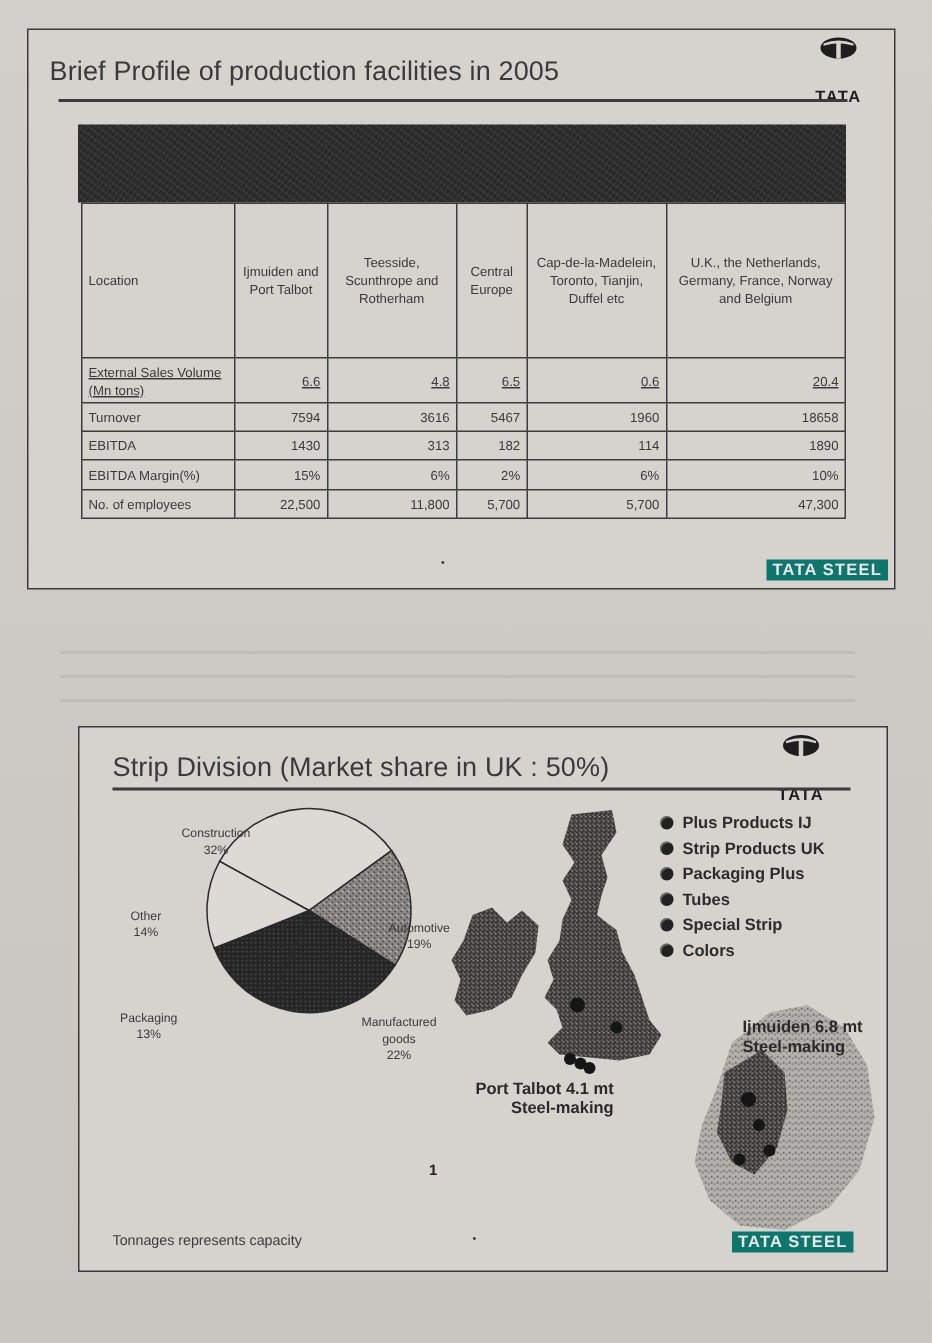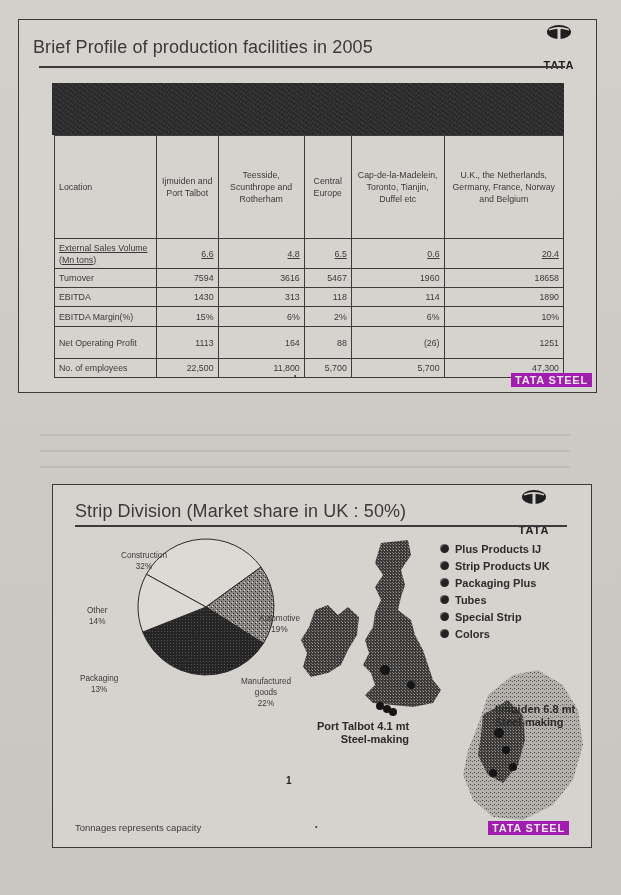--- a/index.html
+++ b/index.html
@@ -23,21 +23,21 @@
       background:
         repeating-linear-gradient(37deg, rgba(255,255,255,.06) 0 1px, transparent 1px 4px),
         repeating-linear-gradient(-53deg, rgba(0,0,0,.2) 0 1px, transparent 1px 3px),
         #2f2f2f; }
     table.profile { position:absolute; left:35px; top:115px; width:510px; border-collapse:collapse; font-size:8.8px; color:#3a3a3a; }
     table.profile td { border:1px solid #3c3c3c; padding:2px 4px; line-height:12px; }
     table.profile td.lbl { text-align:left; width:93px; }
     table.profile td.num { text-align:right; }
     table.profile tr.head td { text-align:center; height:98px; }
     table.profile tr.head td.lbl { text-align:left;margin-left:36px; }
-    .tata-steel { position:absolute; background:#a21caf; color:#e8e8e8; font-weight:bold; font-size:11px; letter-spacing:.8px; padding:1px 4px; white-space:nowrap; }
+    .tata-steel { position:absolute; background:#0f766e; color:#e8e8e8; font-weight:bold; font-size:11px; letter-spacing:.8px; padding:1px 4px; white-space:nowrap; }
     .dot { position:absolute; font-size:7px; color:#333; }
     .pie-wrap { position:absolute; left:56px; top:52px; width:180px; height:150px; }
     .pie-label { position:absolute; font-size:8.2px; text-align:center; color:#3a3a3a; line-height:11px; white-space:nowrap; }
     .legend { position:absolute; left:387px; top:55px; }
     .legend-item { display:flex; align-items:center; height:17px; font-size:11px; font-weight:bold; color:#2c2c2c; }
     .legend-item .bullet { width:9px; height:9px; border-radius:50%; background:#222; margin-right:6px; box-shadow: inset 1px 1px 0 rgba(255,255,255,.3); }
     .map-label { position:absolute; font-size:11px; font-weight:bold; color:#2a2a2a; line-height:13px; white-space:nowrap; }
     .footnote { position:absolute; left:22px; top:337px; font-size:9.5px; color:#3b3b3b; }
     .page-num { position:absolute; font-size:10px; color:#222; font-weight:bold; }
   </style>
@@ -87,39 +87,31 @@
         <td class="num">7594</td>
         <td class="num">3616</td>
         <td class="num">5467</td>
         <td class="num">1960</td>
         <td class="num">18658</td>
       </tr>
       <tr style="height:19px;">
         <td class="lbl">EBITDA</td>
         <td class="num">1430</td>
         <td class="num">313</td>
-        <td class="num">118</td>
+        <td class="num">182</td>
         <td class="num">114</td>
         <td class="num">1890</td>
       </tr>
       <tr style="height:20px;">
         <td class="lbl">EBITDA Margin(%)</td>
         <td class="num">15%</td>
         <td class="num">6%</td>
         <td class="num">2%</td>
         <td class="num">6%</td>
         <td class="num">10%</td>
-      </tr>
-      <tr style="height:32px;">
-        <td class="lbl">Net Operating Profit</td>
-        <td class="num">1113</td>
-        <td class="num">164</td>
-        <td class="num">88</td>
-        <td class="num">(26)</td>
-        <td class="num">1251</td>
       </tr>
       <tr style="height:19px;">
         <td class="lbl">No. of employees</td>
         <td class="num">22,500</td>
         <td class="num">11,800</td>
         <td class="num">5,700</td>
         <td class="num">5,700</td>
         <td class="num">47,300</td>
       </tr>
     </tbody>
@@ -210,21 +202,21 @@
       <circle cx="206" cy="198" r="5" fill="#151515"></circle>
       <circle cx="213" cy="215" r="4" fill="#151515"></circle>
       <circle cx="220" cy="232" r="4" fill="#151515"></circle>
       <circle cx="200" cy="238" r="4" fill="#151515"></circle>
     </svg>
 
     <div class="map-label" style="left:264px; top:235px; text-align:right;">
       <div>Port Talbot 4.1 mt</div>
       <div>Steel-making</div>
     </div>
-    <div class="map-label" style="left:442px; top:218px;">
+    <div class="map-label" style="left:442px; top:194px;">
       <div>Ijmuiden 6.8 mt</div>
       <div>Steel-making</div>
     </div>
 
     <div class="legend">
       <div class="legend-item">
           <span class="bullet"></span>
           <span>Plus Products IJ</span>
         </div>
       <div class="legend-item">

